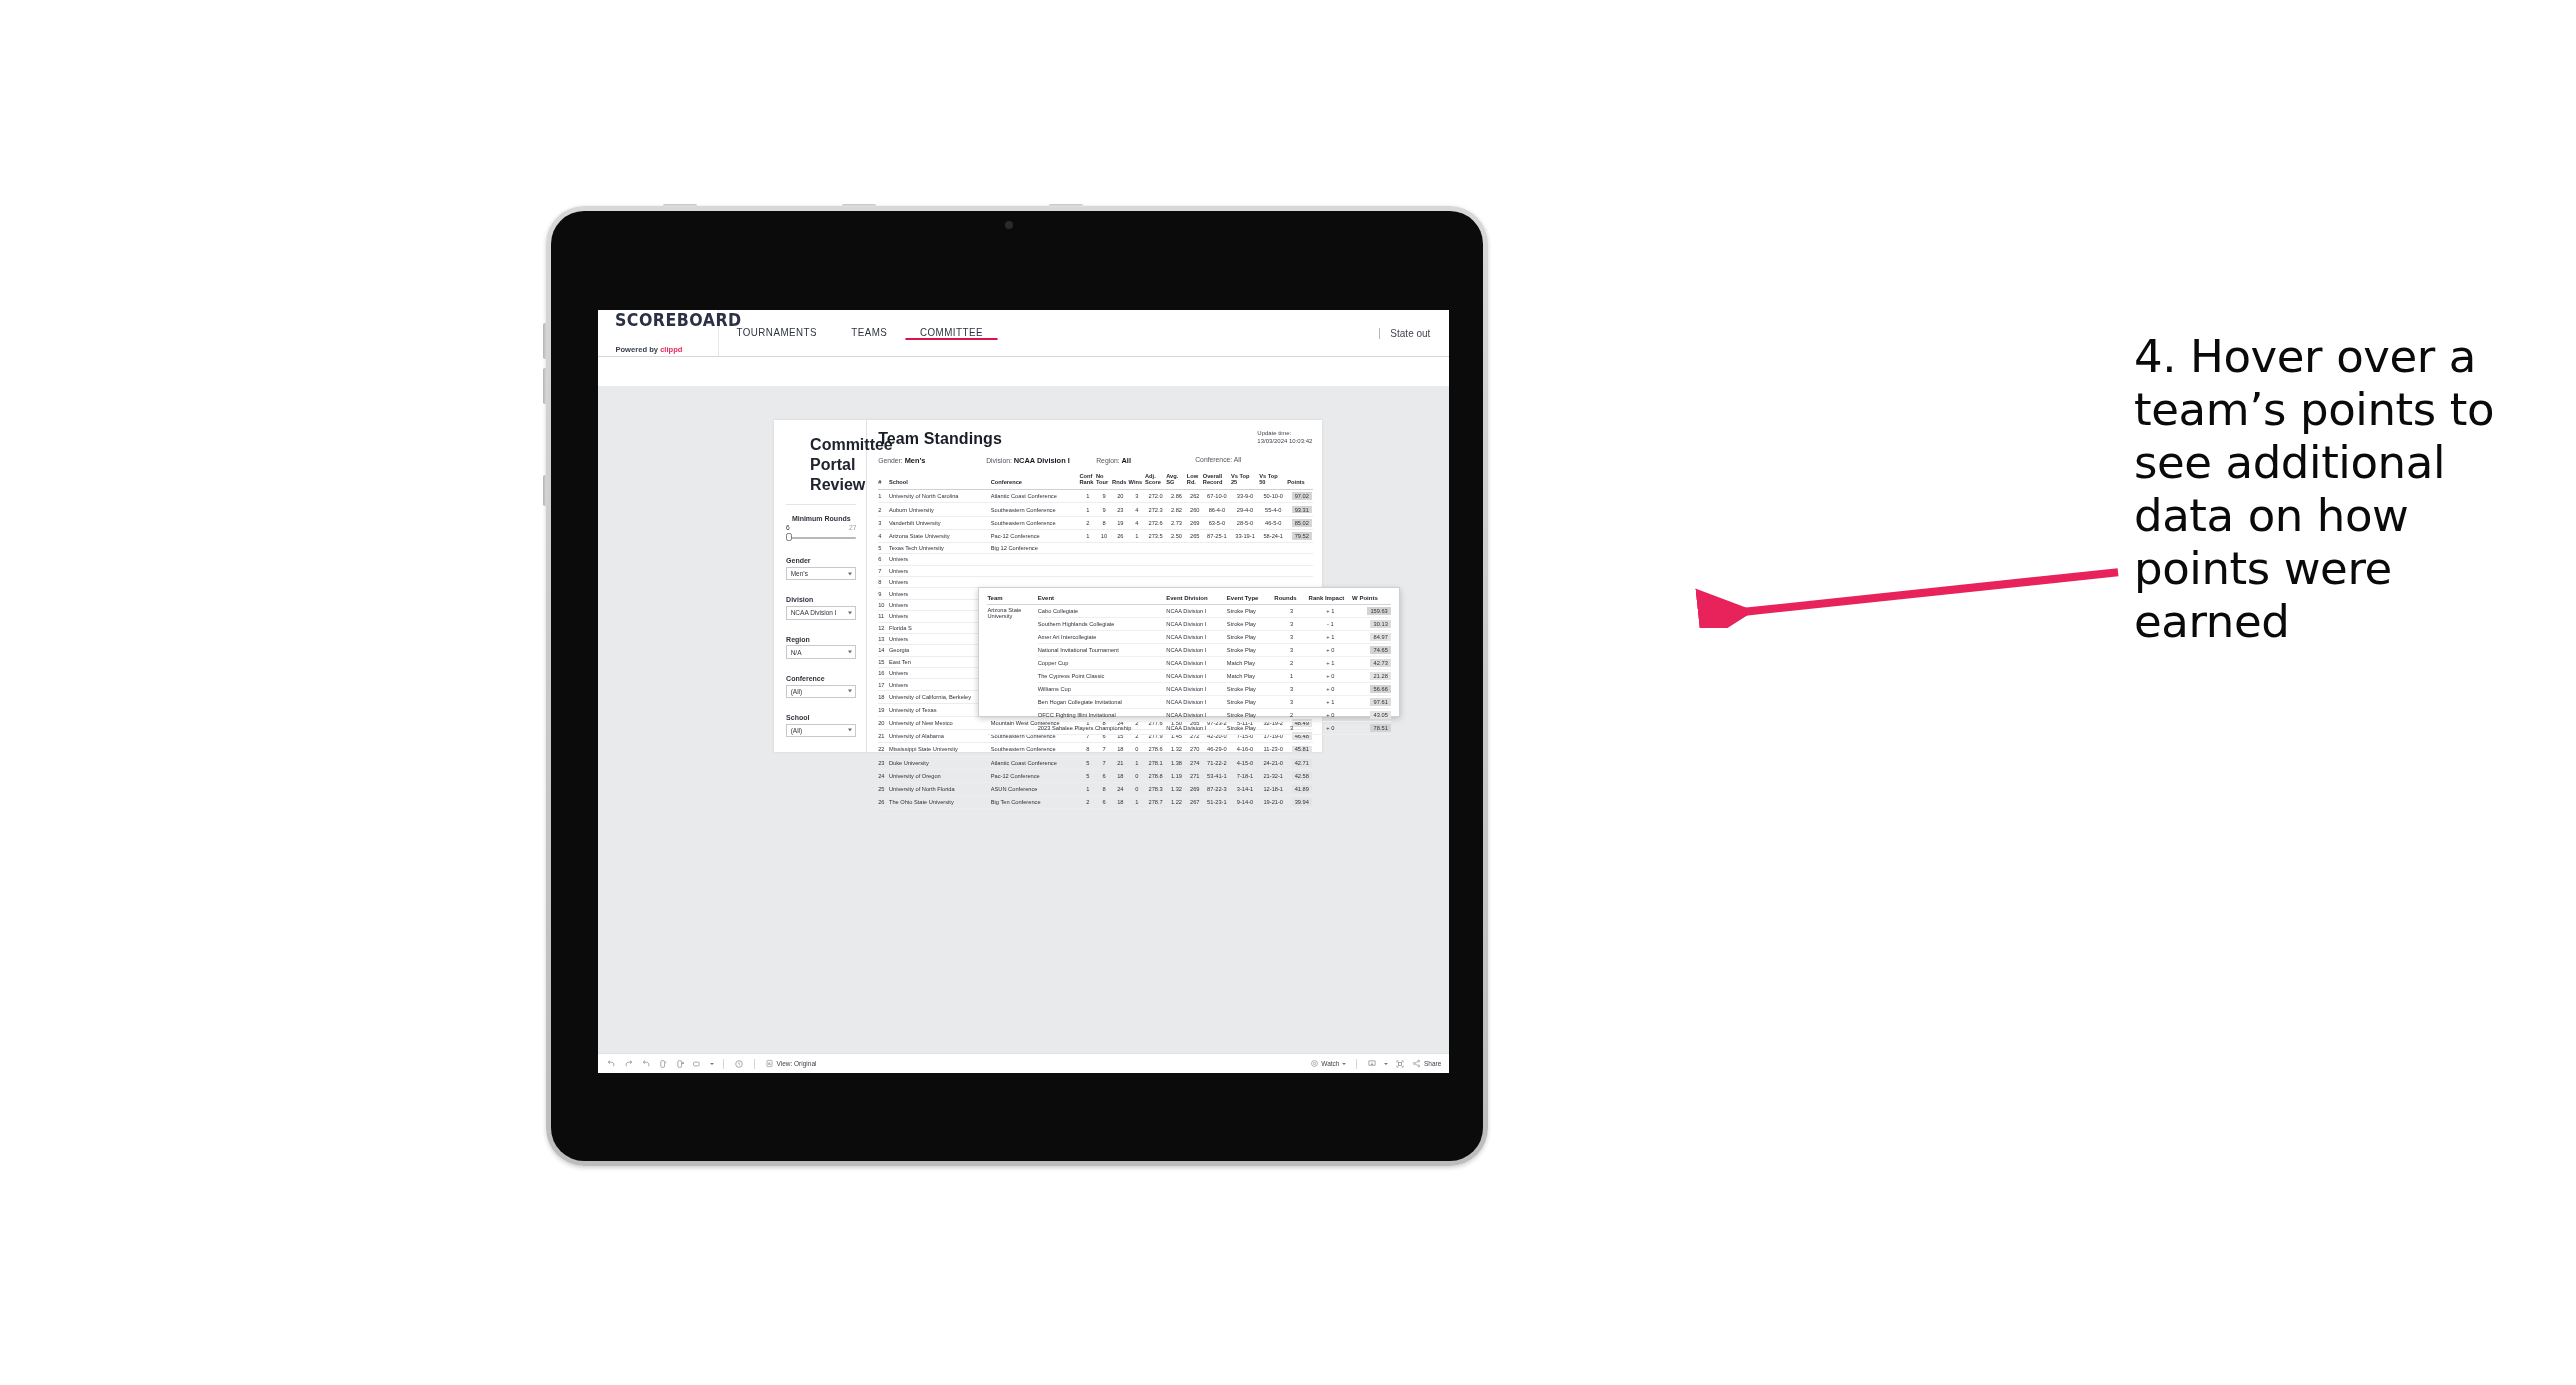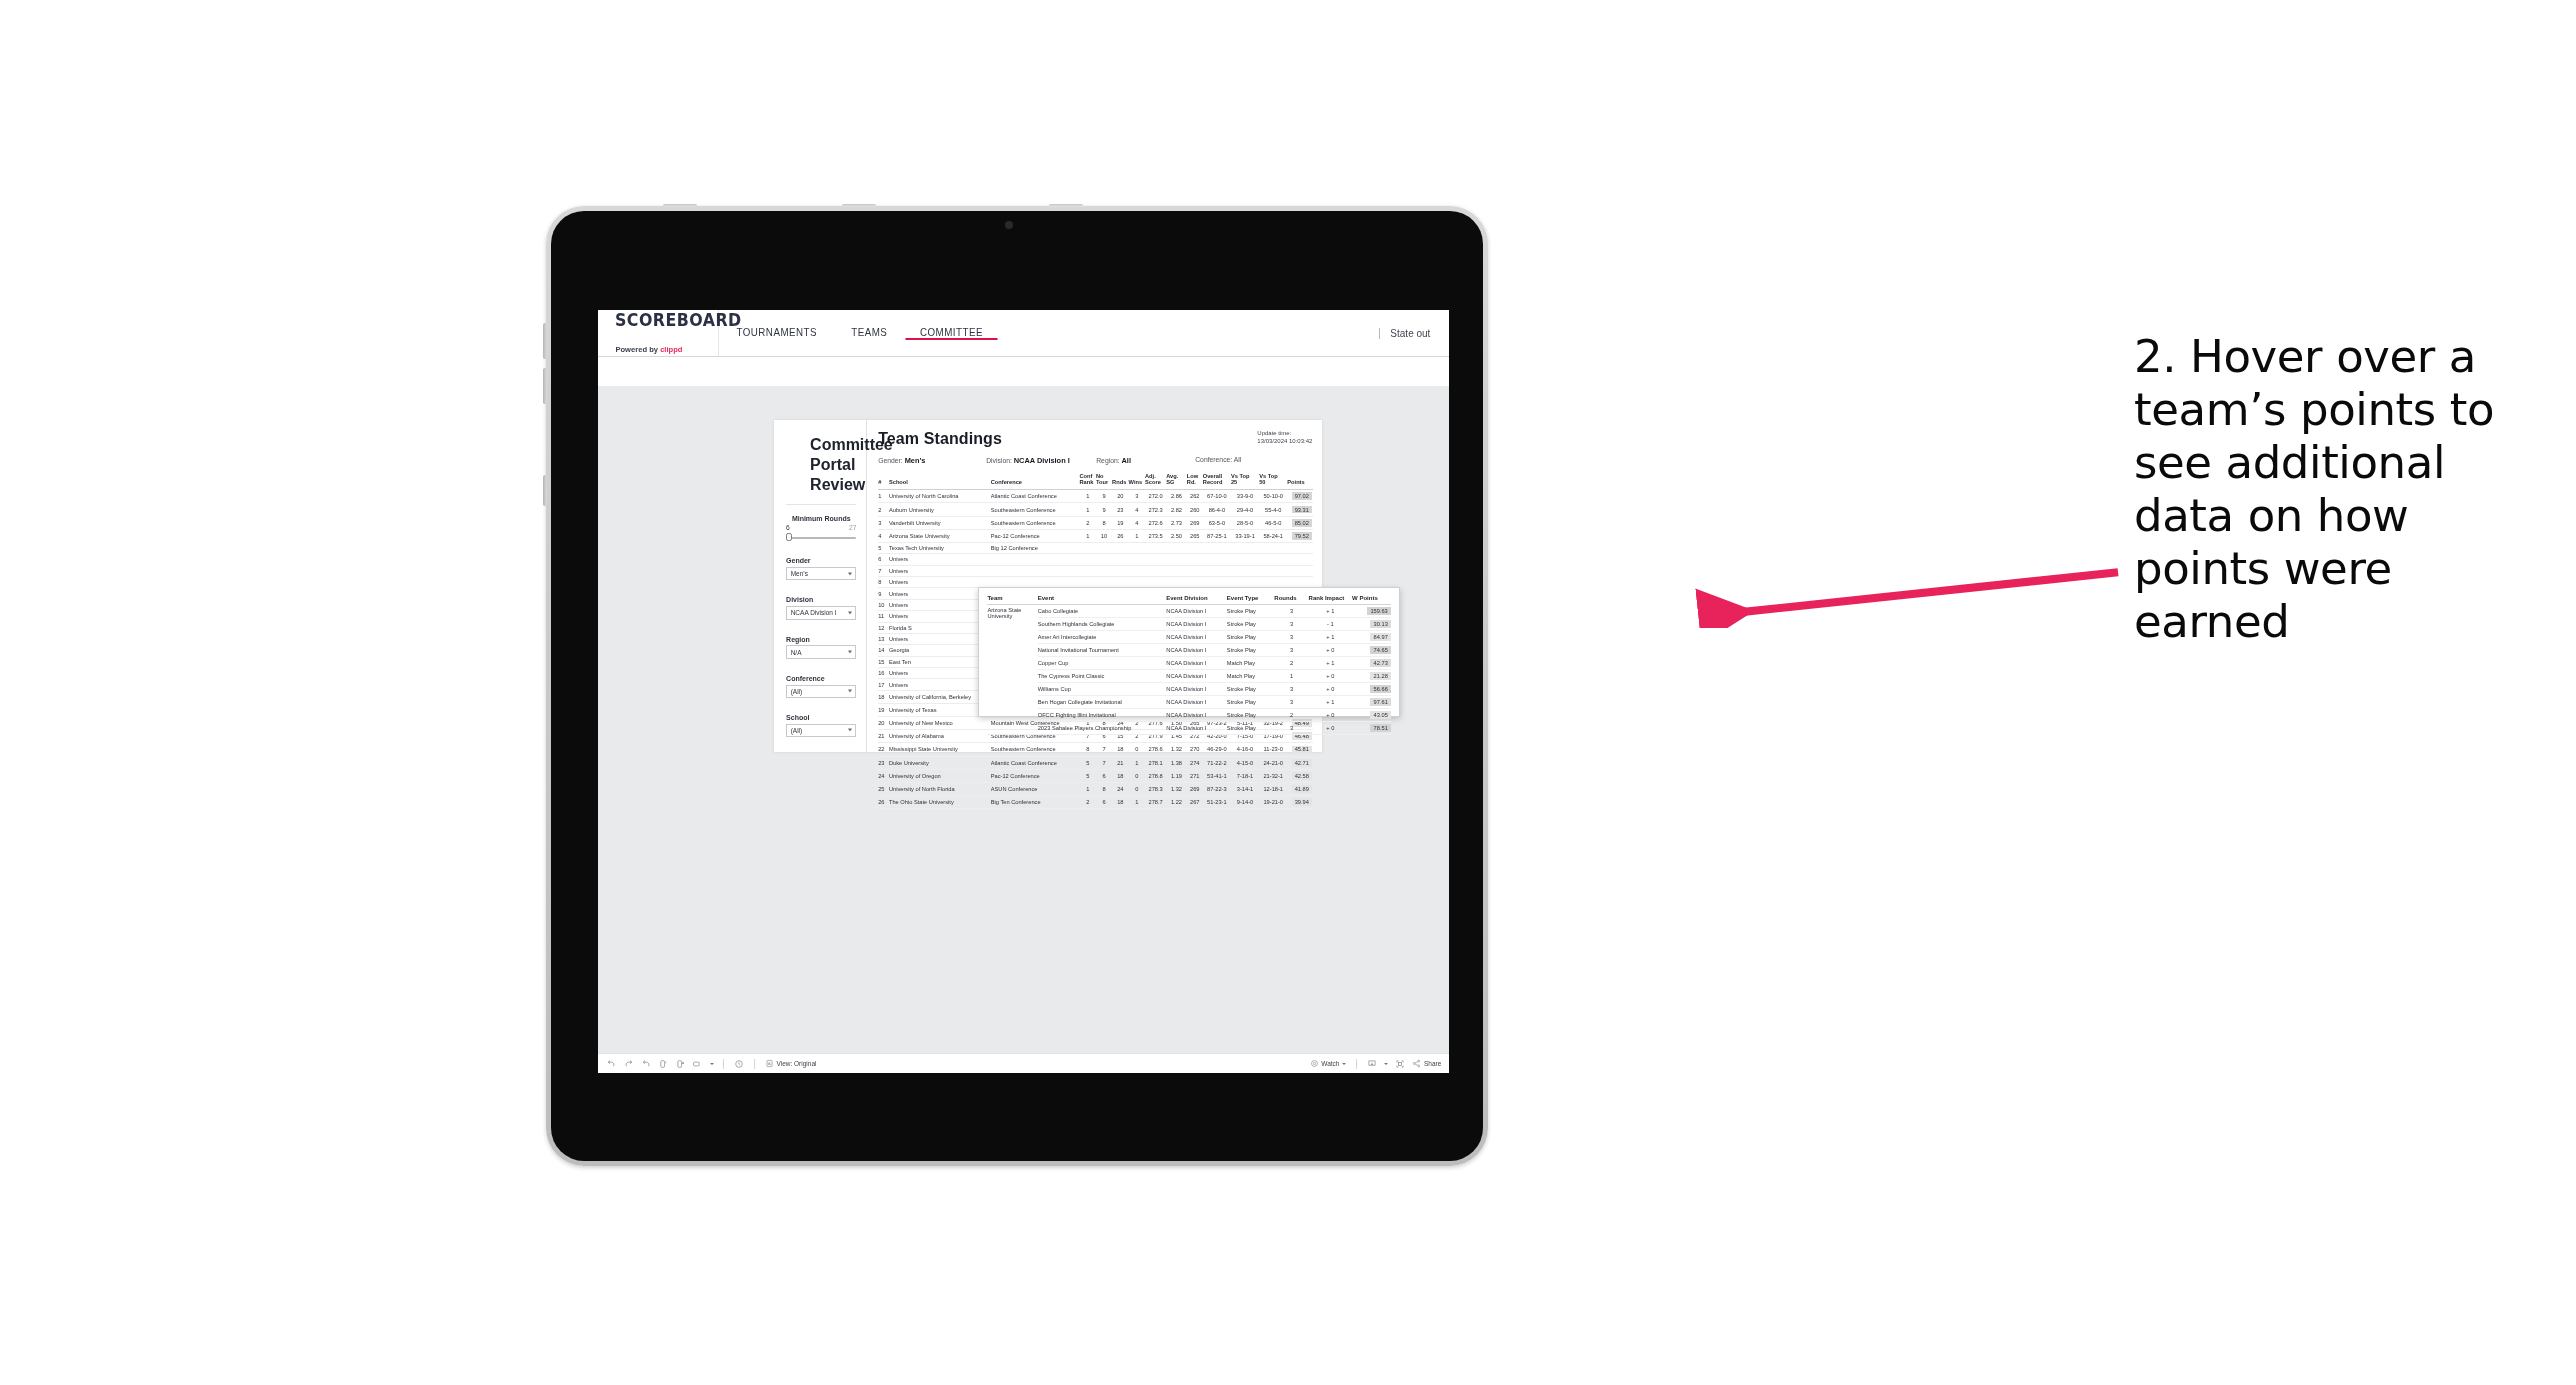--- a/index.html
+++ b/index.html
@@ -934,15 +934,15 @@
 
   <svg id="arrow" width="449" height="63" viewBox="0 0 500 70">
     <defs>
       <marker id="ah" markerWidth="7" markerHeight="7" refX="5.5" refY="3.5" orient="auto">
         <path d="M7,0 L0,3.5 L7,7 z" fill="#E8235C"></path>
       </marker>
     </defs>
     <line x1="480" y1="8" x2="26" y2="56" stroke="#E8235C" stroke-width="9" marker-end="url(#ah)"></line>
   </svg>
 
-  <div id="annot">2. Hover over a team’s points to see additional data on how points were earned</div>
+  <div id="annot">4. Hover over a team’s points to see additional data on how points were earned</div>
 </div>
 
 
 </body></html>

